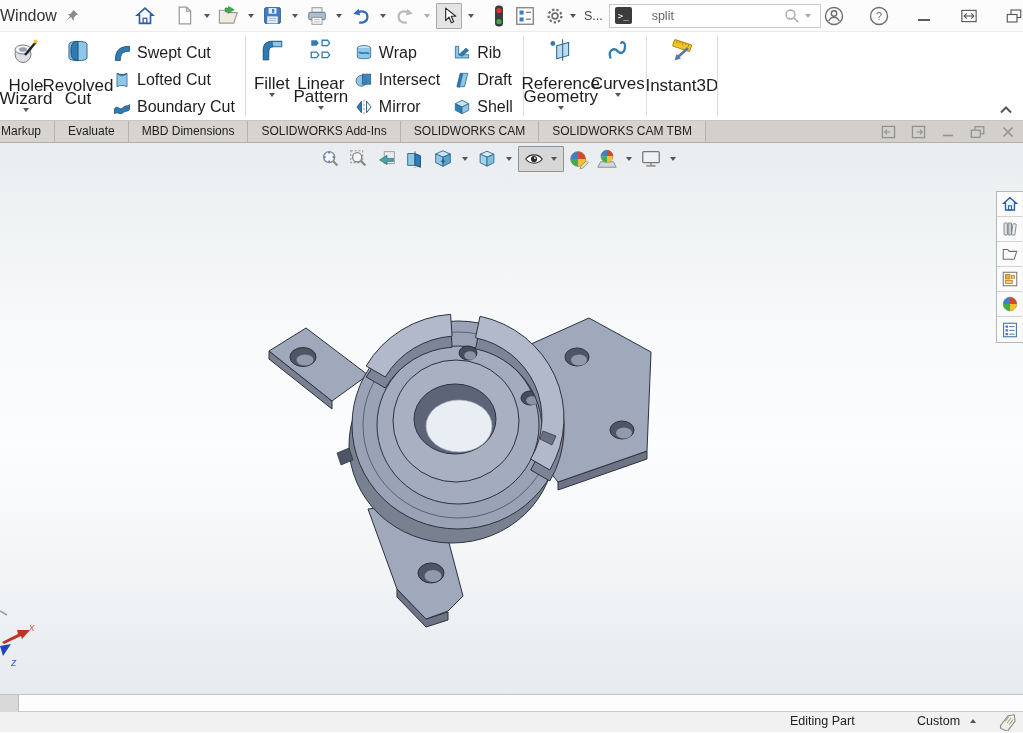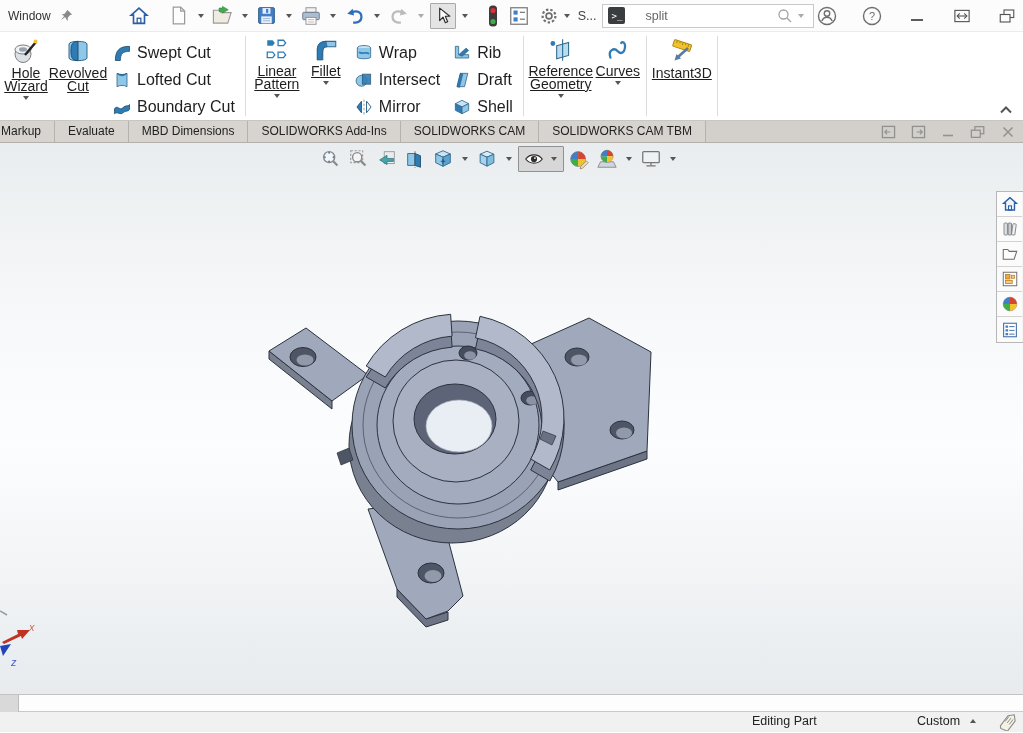--- a/index.html
+++ b/index.html
@@ -3,36 +3,36 @@
 <meta charset="utf-8">
 <style>
   * { margin:0; padding:0; box-sizing:border-box; }
   html,body { width:1023px; height:733px; overflow:hidden;
     font-family:"Liberation Sans", sans-serif; background:#fff; }
   .app { width:1023px; height:733px; display:flex; flex-direction:column; position:relative; }
   svg { display:block; }
 
   
   .titlebar { height:32px; background:#fcfcfc; display:flex; align-items:center; border-bottom:1px solid #ececec; }
-  .menu-label { font-size:12px; color:#333; margin-left:8px; }
+  .menu-label { font-size:16px; color:#333; }
   .pin { margin-left:8px; }
   .qat { display:flex; align-items:center; margin-left:52px; gap:2px; }
   .tbtn { width:26px; height:26px; display:flex; align-items:center; justify-content:center; }
   .caret { width:0; height:0; border-left:3.5px solid transparent; border-right:3.5px solid transparent; border-top:4px solid #555; margin:0 4px; }
   .caret.lite { border-top-color:#aaa; }
   .pressed-box { border:1px solid #a9a9a9; background:#e4e4e4; border-radius:1px; }
   .searchbox { width:212px; height:24px; border:1px solid #c9c9c9; background:#fff; display:flex; align-items:center; margin-left:6px; padding:0 5px; }
   .cmdbox { width:17px; height:17px; background:#3a3d40; color:#fff; border-radius:2px; font-family:"DejaVu Sans Mono", monospace; font-size:9px; display:flex; align-items:center; justify-content:center; }
   .search-input { flex:1; border:none; outline:none; font-size:12.5px; color:#666; margin-left:20px; min-width:10px; background:transparent; font-family:"Liberation Sans",sans-serif;}
   .win-cluster { display:flex; align-items:center; margin-left:auto; margin-right:8px; gap:19px; }
 
   
   .ribbon { height:89px; background:#ffffff; border-bottom:1px solid #c9c6c2; display:flex; align-items:stretch; padding-left:2px; position:relative; }
   .big-btn { width:48px; padding-top:5px; display:flex; flex-direction:column; align-items:center; text-align:center; }
-  .big-btn .lbl { font-size:14px; line-height:13px; color:#1e1e1e; margin-top:2px;text-decoration:underline; }
+  .big-btn .lbl { font-size:17px; line-height:13px; color:#1e1e1e; margin-top:14px; }
   .big-btn .caret { margin-top:3px; }
   .stack { display:flex; flex-direction:column; justify-content:flex-start; padding-top:7px; }
   .small-btn { height:27px; display:flex; align-items:center; gap:5px; padding:0 6px; }
   .small-btn .lbl { font-size:16px; color:#1e1e1e; white-space:nowrap; }
   .rib-sep { width:1px; background:#dcdcdc; margin:4px 4px; }
   .ribbon-collapse { position:absolute; right:10px; bottom:6px; }
 
   
   .tabbar { height:22px; background:#d3d0cb; border-bottom:1px solid #b3b0ab; display:flex; align-items:stretch; font-size:12px; color:#222; }
   .tab { padding:0 13px; line-height:21px; background:#d7d4cf; border-right:1px solid #b5b2ad; white-space:nowrap; }
@@ -51,21 +51,21 @@
   
   .taskpane { position:absolute; top:48px; right:0; width:27px; background:#f4f4f4; border:1px solid #b7b7b7; border-right:none; }
   .tp-btn { width:25px; height:25px; display:flex; align-items:center; justify-content:center; border-bottom:1px solid #d2d2d2; background:#fbfbfb; }
   .tp-btn:last-child { border-bottom:none; }
 
   
   .hscroll { height:18px; display:flex; border-top:1px solid #c3c3c3; }
   .hs-corner { width:19px; background:#d9d9d9; border-right:1px solid #bdbdbd; }
   .hs-track { flex:1; background:#fdfdfd; border-bottom:1px solid #c9c9c9; }
   .statusbar { height:20px; background:#f1f1f1; position:relative; font-size:12.5px; color:#222; }
-  .sb-mode { position:absolute; left:752px; top:2px; }
+  .sb-mode { position:absolute; left:790px; top:2px; }
   .sb-units { position:absolute; left:917px; top:2px; display:flex; align-items:center; gap:10px; }
   .caret-up { width:0; height:0; border-left:3.5px solid transparent; border-right:3.5px solid transparent; border-bottom:4px solid #555; }
   .sb-tag { position:absolute; right:4px; top:1px; }
 </style>
 </head>
 <body>
 
 <div class="app">
 
   <div class="titlebar">
@@ -260,40 +260,40 @@
           <svg width="20" height="20" viewBox="0 0 24 24">
               <path d="M3 14c4-5 6 3 10-1s6-1 8-4v6c-2 3-5 1-8 4s-6-2-10 1z" fill="#2f7cb5" stroke="#234f6e"></path>
             </svg>
         </span>
         <span class="lbl">Boundary Cut</span>
       </div>
     </div>
 
     <div class="rib-sep"></div>
 
+    <div class="big-btn" style="width:44px">
+      <span>
+        <svg width="26" height="26" viewBox="0 0 24 24">
+            <path d="M4 21V11C4 6.5 8 4 12 4h9v5h-8c-2.5 0-4 1.5-4 4v8z" fill="#8fc7e8" stroke="#356a8c"></path>
+            <path d="M4 21V11C4 6.5 8 4 12 4l1 5c-2.5 0-4 1.5-4 4l-1 8z" fill="#2f7cb5" stroke="#234f6e" stroke-width=".5"></path>
+          </svg>
+      </span>
+      <span class="lbl">Fillet</span>
+      <span class="caret"></span>
+    </div>
     <div class="big-btn" style="width:54px">
       <span>
         <svg width="26" height="26" viewBox="0 0 24 24">
             <path d="M3 3h5l2 2.5L8 8H3z" fill="#2f7cb5"></path>
             <path d="M13 3h5l2 2.5L18 8h-5z" fill="none" stroke="#2f7cb5" stroke-width="1.2"></path>
             <path d="M3 14h5l2 2.5L8 19H3z" fill="none" stroke="#2f7cb5" stroke-width="1.2"></path>
             <path d="M13 14h5l2 2.5-2 2.5h-5z" fill="none" stroke="#2f7cb5" stroke-width="1.2"></path>
           </svg>
       </span>
       <span class="lbl">Linear Pattern</span>
-      <span class="caret"></span>
-    </div>
-    <div class="big-btn" style="width:44px">
-      <span>
-        <svg width="26" height="26" viewBox="0 0 24 24">
-            <path d="M4 21V11C4 6.5 8 4 12 4h9v5h-8c-2.5 0-4 1.5-4 4v8z" fill="#8fc7e8" stroke="#356a8c"></path>
-            <path d="M4 21V11C4 6.5 8 4 12 4l1 5c-2.5 0-4 1.5-4 4l-1 8z" fill="#2f7cb5" stroke="#234f6e" stroke-width=".5"></path>
-          </svg>
-      </span>
-      <span class="lbl">Fillet</span>
       <span class="caret"></span>
     </div>
     <div class="stack">
       <div class="small-btn">
         <span>
           <svg width="20" height="20" viewBox="0 0 24 24">
               <ellipse cx="12" cy="6" rx="8" ry="3" fill="#c8e4f4" stroke="#356a8c"></ellipse>
               <path d="M4 6v11c0 2.5 16 2.5 16 0V6" fill="#8fc7e8" stroke="#356a8c"></path>
               <path d="M6 11c4 3.5 9-1.5 12 2" fill="none" stroke="#2f7cb5" stroke-width="2"></path>
             </svg>

